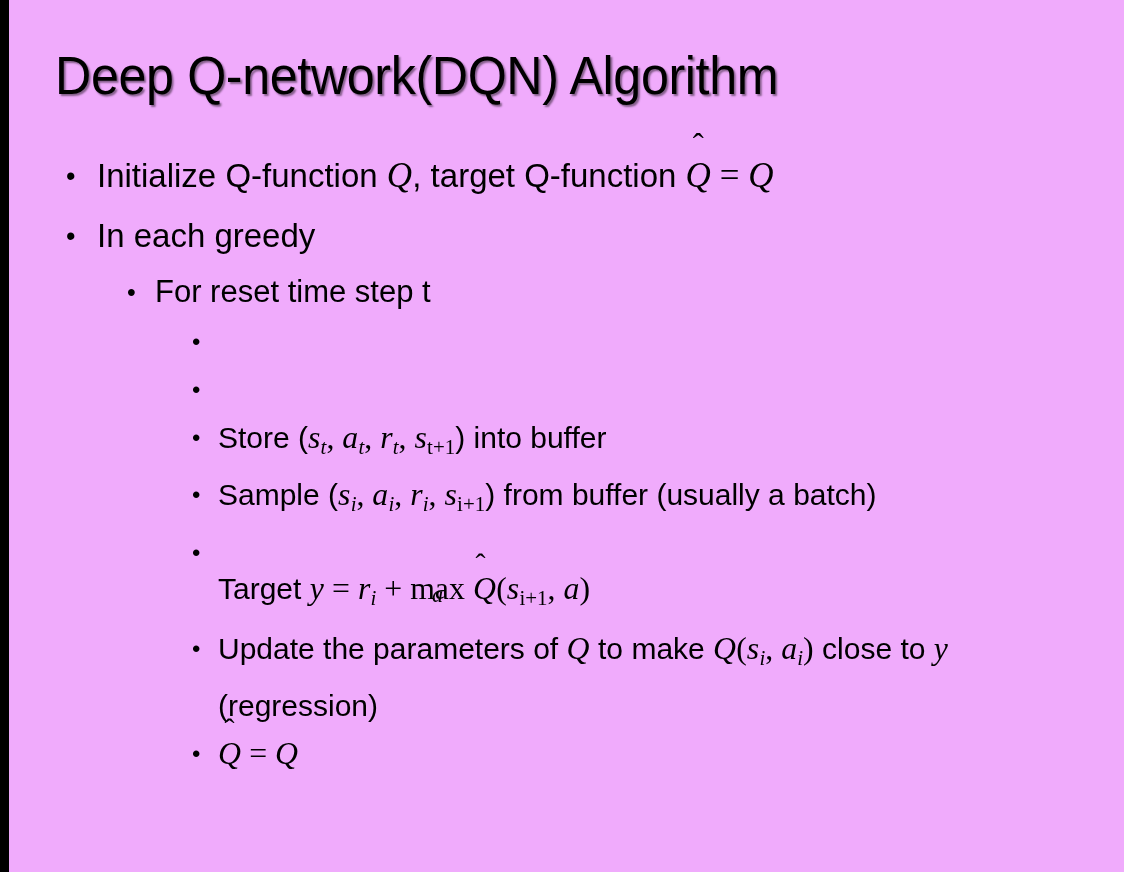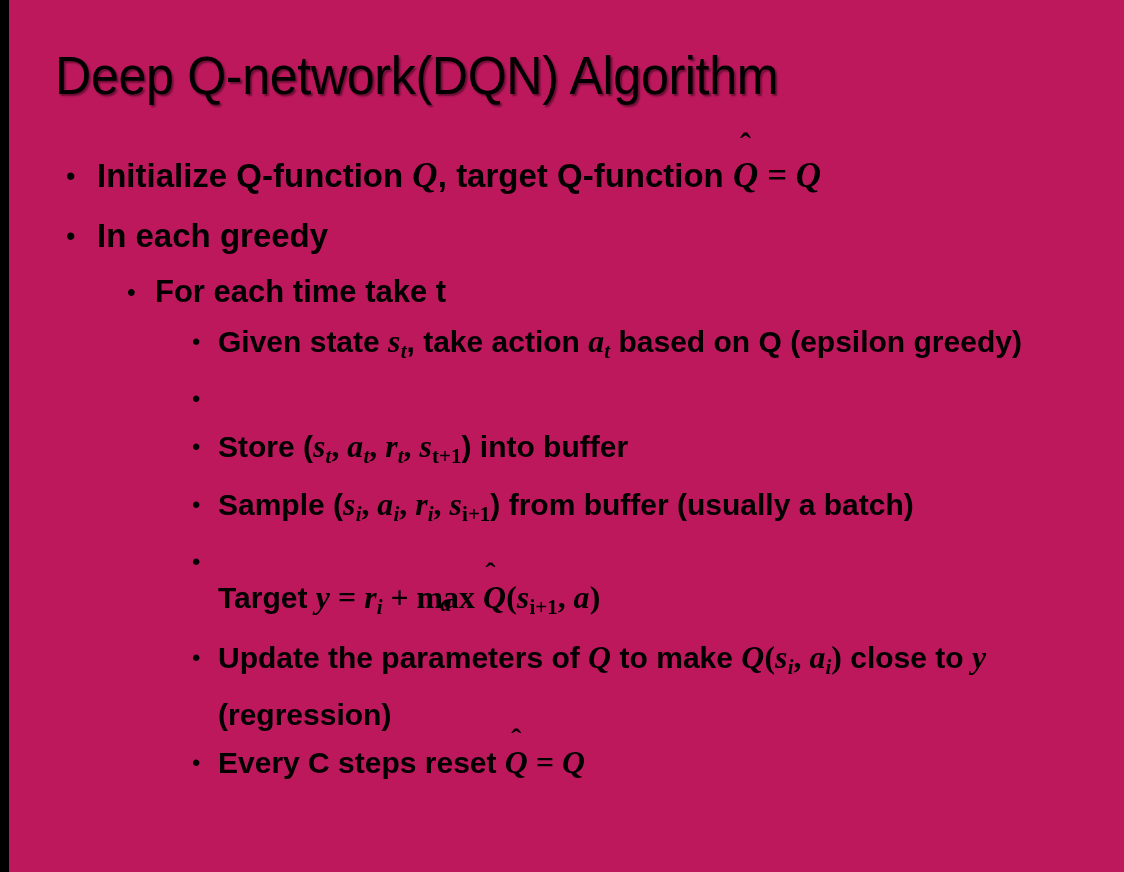--- a/index.html
+++ b/index.html
@@ -11,21 +11,21 @@
     width: 1124px;
     height: 872px;
     overflow: hidden;
     font-family: "Liberation Sans", sans-serif;
   }
 
   .slide {
     position: relative;
     width: 1124px;
     height: 872px;
-    background: #be185d;
+    background: #f0abfc;
   }
 
   
   .left-edge-bar {
     position: absolute;
     left: 0;
     top: 0;
     width: 9px;
     height: 872px;
     background: #000000;
@@ -62,21 +62,20 @@
     font-family: "Liberation Sans", sans-serif;
     font-weight: 400;
   }
   .bullet .dot {
     position: absolute;
     font-family: "Liberation Sans", sans-serif;
     line-height: inherit;
   }
   .bullet .btext {
     display: block;
-    font-weight: bold;
   }
 
   
   .lvl1 {
     font-size: 33px;
     line-height: 60px;
     padding-left: 97px;
     min-height: 60px;
   }
   .lvl1 .dot { left: 66px; top: 0; font-size: 27px; }
@@ -182,26 +181,25 @@
       <span class="btext"><span>Initialize Q-function </span><span class="m">Q</span><span>, target Q-function </span><span class="hat m"><span class="acc">̂</span><span>Q</span></span><span class="mn">&nbsp;<span>=</span>&nbsp;</span><span class="m">Q</span></span>
     </div>
 
     <div class="bullet lvl1">
       <span class="dot">•</span>
       <span class="btext">In each greedy</span>
     </div>
 
     <div class="bullet lvl2">
       <span class="dot">•</span>
-      <span class="btext">For each time take t</span>
-    </div>
-
-    <div class="bullet lvl3">
-      <span class="dot">•</span>
-      <span class="btext"><span>Given state </span><span class="m"><span>s</span><span class="sub">t</span></span><span>, take action </span><span class="m"><span>a</span><span class="sub">t</span></span><span> based on Q (epsilon greedy)</span></span>
+      <span class="btext">For reset time step t</span>
+    </div>
+
+    <div class="bullet lvl3">
+      <span class="dot">•</span>
     </div>
 
     <div class="bullet lvl3">
       <span class="dot">•</span>
     </div>
 
     <div class="bullet lvl3">
       <span class="dot">•</span>
       <span class="btext"><span>Store (</span><span class="m"><span>s</span><span class="sub">t</span></span><span class="mn">, </span><span class="m"><span>a</span><span class="sub">t</span></span><span class="mn">, </span><span class="m"><span>r</span><span class="sub">t</span></span><span class="mn">, </span><span class="m"><span>s</span><span class="sub"><span class="up">t+1</span></span></span><span>) into buffer</span></span>
     </div>
@@ -216,17 +214,17 @@
       <span class="btext"><span>Target </span><span class="m">y</span><span class="mn">&nbsp;<span>=</span>&nbsp;</span><span class="m"><span>r</span><span class="sub">i</span></span><span class="mn">&nbsp;<span>+</span>&nbsp;</span><span class="underop mop"><span>max</span><span class="under">a</span></span><span class="hat m">&nbsp;<span class="acc">̂</span><span>Q</span></span><span class="mn">(</span><span class="m"><span>s</span><span class="sub"><span class="up">i+1</span></span></span><span class="mn">, </span><span class="m">a</span><span class="mn">)</span></span>
     </div>
 
     <div class="bullet lvl3">
       <span class="dot">•</span>
       <span class="btext"><span>Update the parameters of </span><span class="m">Q</span><span> to make </span><span class="m">Q</span><span class="mn">(</span><span class="m"><span>s</span><span class="sub">i</span></span><span class="mn">, </span><span class="m"><span>a</span><span class="sub">i</span></span><span class="mn">)</span><span> close to </span><span class="m">y</span><span> (regression)</span></span>
     </div>
 
     <div class="bullet lvl3">
       <span class="dot">•</span>
-      <span class="btext"><span>Every C steps reset </span><span class="hat m"><span class="acc">̂</span><span>Q</span></span><span class="mn">&nbsp;<span>=</span>&nbsp;</span><span class="m">Q</span></span>
+      <span class="btext"><span class="hat m"><span class="acc">̂</span><span>Q</span></span><span class="mn">&nbsp;<span>=</span>&nbsp;</span><span class="m">Q</span></span>
     </div>
 
   </div>
 </div>
 
 </body></html>

